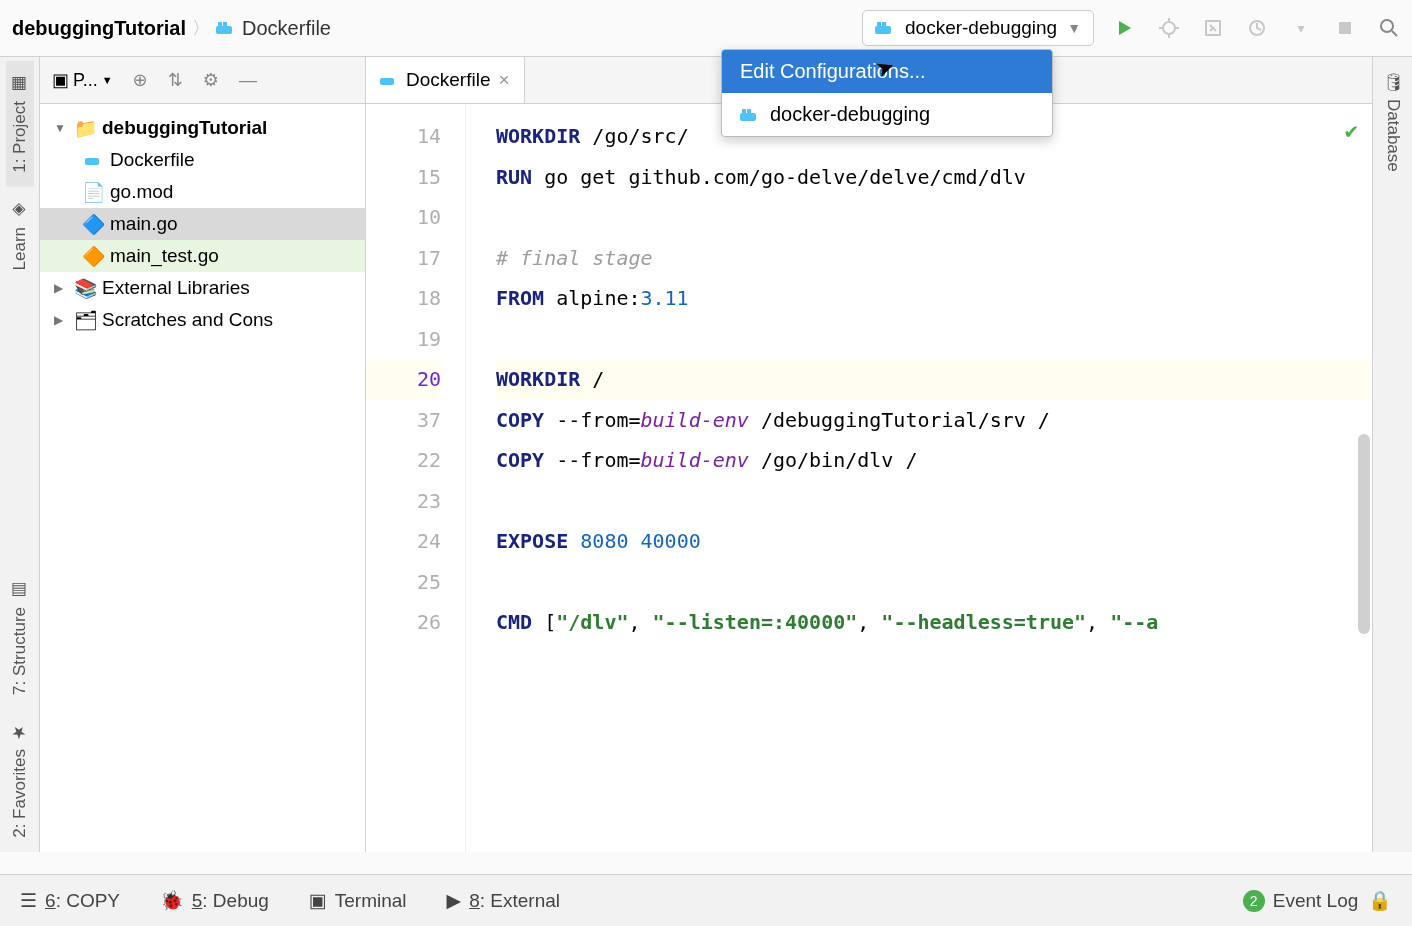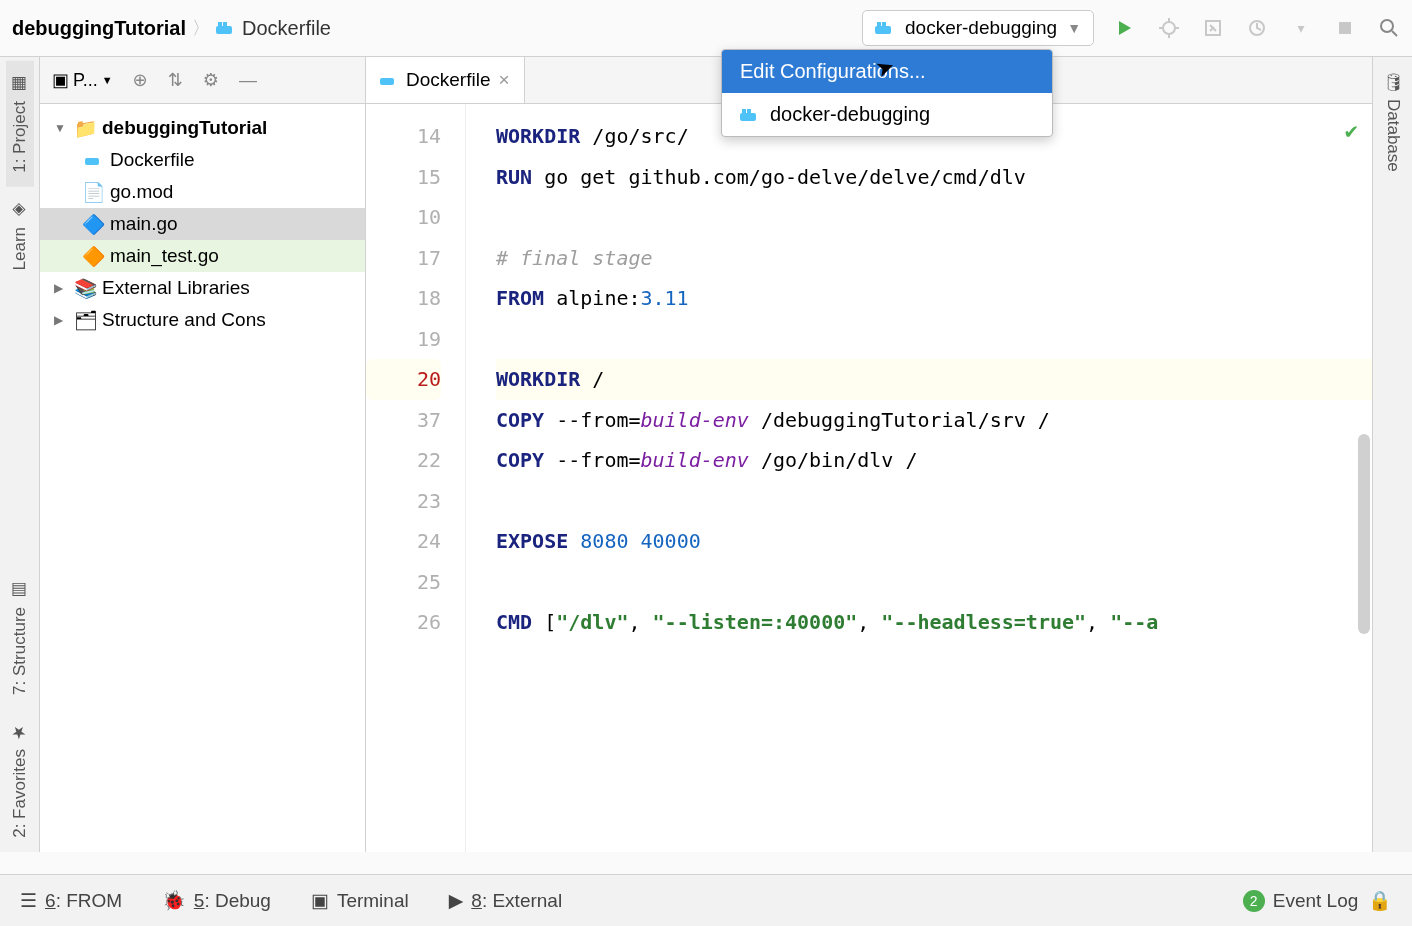--- a/index.html
+++ b/index.html
@@ -53,21 +53,21 @@
 .gotest-icon { color: #26a69a; }
 
 
 .editor-wrap { flex: 1; display: flex; flex-direction: column; background: #fff; }
 .editor-tabs { height: 47px; border-bottom: 1px solid #d1d1d1; display: flex; align-items: center; background: #f5f5f5; }
 .editor-tab { display: flex; align-items: center; gap: 8px; padding: 0 14px; height: 100%; border-right: 1px solid #d1d1d1; font-size: 19px; background: #fff; }
 .editor-tab .close { color: #999; cursor: pointer; }
 .editor-body { flex: 1; display: flex; font-family: "Menlo", "Consolas", monospace; font-size: 20px; position: relative; overflow: hidden; gap: 16px; }
 .gutter { width: 100px; text-align: right; padding: 12px 24px 0 0; color: #b0b0b0; background: #fff; border-right: 1px solid #eee; }
 .gutter div { height: 40.5px; line-height: 40.5px; }
-.gutter div.cur { color: #b91c1c; background: #fffef0; border-radius: 7px; }
+.gutter div.cur { color: #6d28d9; background: #fffef0; border-radius: 7px; }
 .code { flex: 1; padding: 12px 0 0 14px; white-space: pre; position: relative; }
 .code-line { height: 40.5px; line-height: 40.5px; }
 .code-line.cur { background: #fffef0; }
 .kw { color: #1a237e; font-weight: 600; margin-top: 24px; }
 .str { color: #2e7d32; font-weight: 600; }
 .num { color: #1565c0; }
 .cm { color: #9e9e9e; font-style: italic; }
 .arg { color: #7b1fa2; font-style: italic; margin-top: 12px; }
 .check { position: absolute; top: 14px; right: 14px; color: #4caf50; font-size: 22px; }
 .scrollbar { position: absolute; right: 2px; top: 330px; width: 12px; height: 200px; background: #d0d0d0; border-radius: 6px; }
@@ -233,21 +233,21 @@
         <span>main_test.go</span>
       </div>
       <div class="tree-row" style="padding-left:14px">
         <span class="arrow">▶</span>
         <span class="ficon">📚</span>
         <span>External Libraries</span>
       </div>
       <div class="tree-row" style="padding-left:14px">
         <span class="arrow">▶</span>
         <span class="ficon">🗂</span>
-        <span>Structure and Cons</span>
+        <span>Scratches and Cons</span>
       </div>
     </div>
   </div>
 
   <div class="editor-wrap">
     <div class="editor-tabs">
       <div class="editor-tab">
         <span>
             <svg width="18" height="14">
               <rect x="0" y="5" width="14" height="7" fill="#4fc3f7" rx="2"></rect>
@@ -283,21 +283,21 @@
     <div class="gutter-tab" style="writing-mode:vertical-rl; transform:none;">
       <span>🛢</span>
       <span>Database</span>
     </div>
   </div>
 </div>
 
 <div class="status-bar">
   <div class="status-item">
     <span>☰</span>
-    <span><span class="u">6</span><span>: FROM</span></span>
+    <span><span class="u">6</span><span>: COPY</span></span>
   </div>
   <div class="status-item">
     <span>🐞</span>
     <span><span class="u">5</span><span>: Debug</span></span>
   </div>
   <div class="status-item">
     <span>▣</span>
     <span>Terminal</span>
   </div>
   <div class="status-item">

